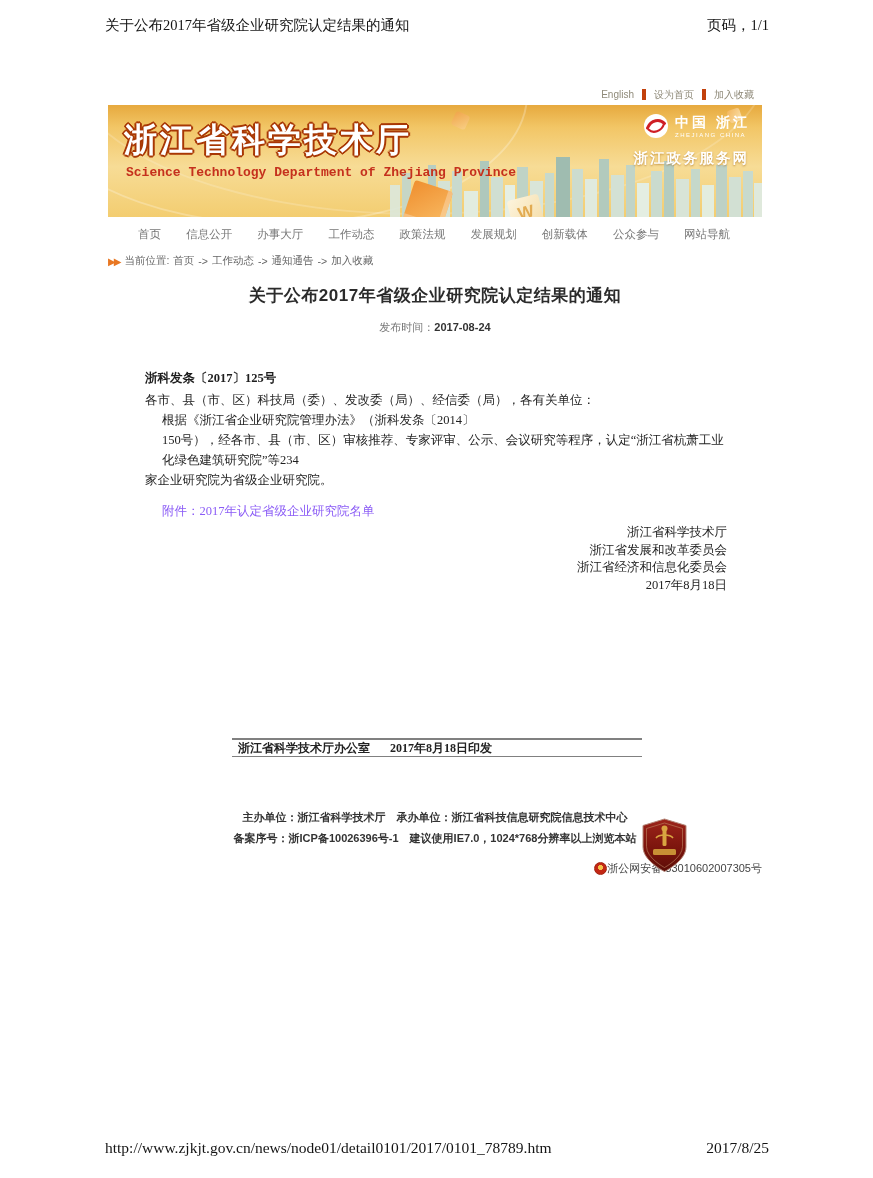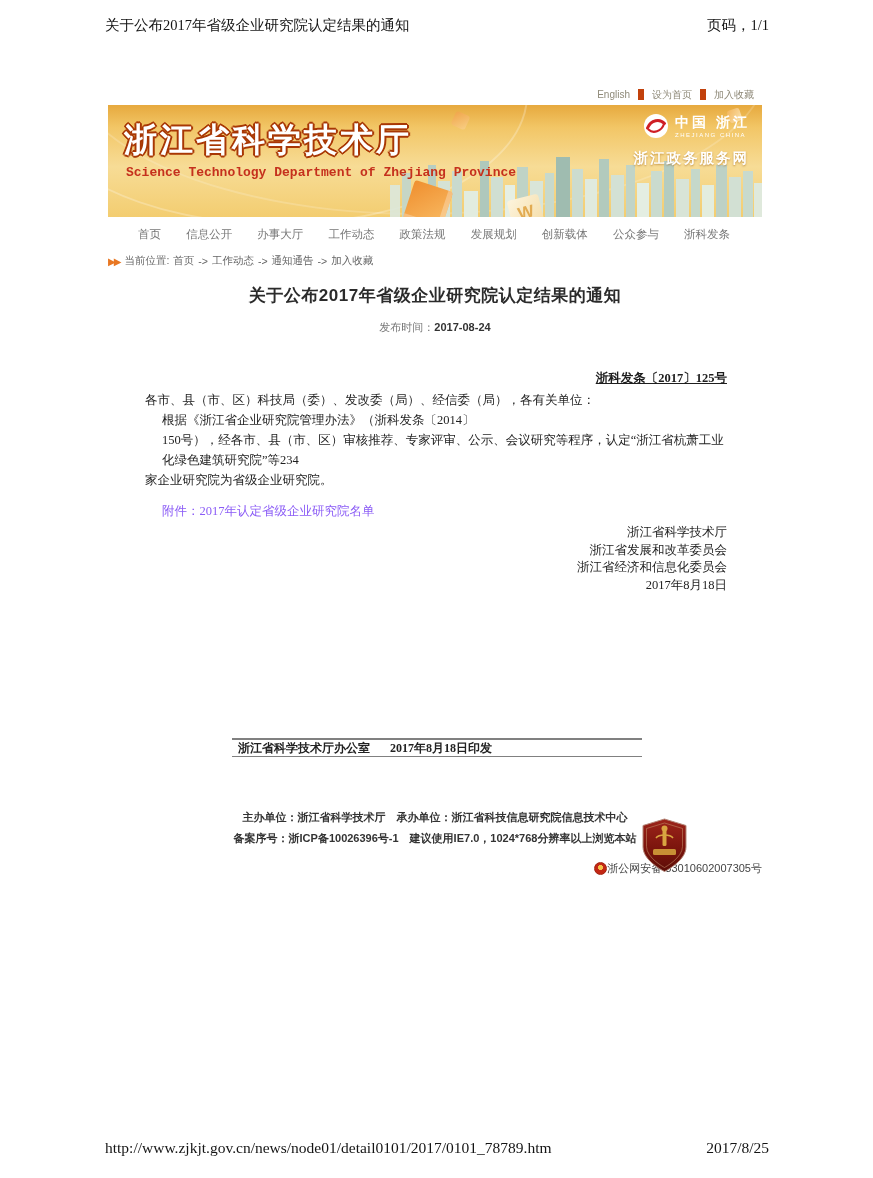--- a/index.html
+++ b/index.html
@@ -13,21 +13,21 @@
                   font-size:14.5px; color:#141414; }
   .print-footer { position:absolute; left:105px; right:104px; top:1139px; display:flex;
                   justify-content:space-between; font-family:"Liberation Serif","DejaVu Serif",serif;
                   font-size:15.5px; color:#141414; }
 
   
   .web { position:absolute; left:108px; top:88px; width:654px; height:1000px; }
 
   .top-links { text-align:right; font-size:10px; color:#8f8a79; height:13px; }
   .top-links a { color:#8f8a79; text-decoration:none; padding:0 8px; }
-  .top-links a.sep { border-left:6px solid #c2410c; }
+  .top-links a.sep { border-left:4px solid #c2410c; }
 
   .banner { position:relative; margin-top:4px; height:112px; overflow:hidden;
             background:linear-gradient(180deg,#e7a93e 0%,#f2c666 20%,#f7dc96 55%,#f3cd70 100%); }
   .banner .halo { position:absolute; left:-80px; top:-140px; width:500px; height:260px;
                   border-radius:50%; border:2px solid rgba(255,255,255,.25); }
   .banner .halo2 { position:absolute; left:-40px; top:-190px; width:700px; height:300px;
                   border-radius:50%; border:2px solid rgba(255,255,255,.18); }
   .site-name { position:absolute; left:16px; top:13px; font-size:33px; font-weight:bold; color:#fff;
                letter-spacing:3px; text-shadow:-2px 0 0 #a83704, 2px 0 0 #a83704, 0 -2px 0 #a83704,
                0 2px 0 #a83704, -1px -1px 0 #a83704, 1px 1px 0 #a83704, 1px -1px 0 #a83704, -1px 1px 0 #a83704; }
@@ -60,21 +60,21 @@
   .breadcrumb .sep { padding:0 4px; }
   .breadcrumb .prefix { margin-right:4px; }
 
   .article-title { margin-top:16px; text-align:center; font-size:17px; font-weight:bold; color:#2b2b2b;
                    letter-spacing:.5px; }
   .article-meta { margin-top:13px; text-align:center; font-size:11px; color:#777; }
   .article-meta .date { color:#333; font-weight:bold; }
 
   .letter { margin:33px 35px 0 37px; font-family:"Liberation Serif","DejaVu Serif",serif;
             font-size:12.5px; color:#1e1e1e; line-height:20px; }
-  .doc-number { text-align:right; font-weight:bold; margin-bottom:2px;text-decoration:underline; }
+  .doc-number { text-align:left; font-weight:bold; margin-bottom:2px; }
   .letter .ind { padding-left:17px; }
   .attachment { margin-top:11px; padding-left:17px; }
   .attachment a { color:#8b5cf6; text-decoration:none; }
   .signature { text-align:right; line-height:17.5px; margin-top:3px; }
 
   .doc-footer { position:absolute; left:124px; top:650px; width:410px; height:19px;
                 border-top:2px solid #808080; border-bottom:1px solid #808080; display:flex;
                 align-items:center; font-family:"Liberation Serif","DejaVu Serif",serif;
                 font-size:12px; font-weight:bold; color:#222; }
   .doc-footer .office { padding-left:6px; width:158px; }
@@ -170,21 +170,21 @@
 
     <div class="nav">
       <a>首页</a>
       <a>信息公开</a>
       <a>办事大厅</a>
       <a>工作动态</a>
       <a>政策法规</a>
       <a>发展规划</a>
       <a>创新载体</a>
       <a>公众参与</a>
-      <a>浙科发条</a>
+      <a>网站导航</a>
     </div>
 
     <div class="breadcrumb">
       <span class="crumb-icon">▶▶</span>
       <span class="prefix">当前位置:</span>
       <a>首页</a>
       <span class="sep">-&gt;</span>
       <a>工作动态</a>
       <span class="sep">-&gt;</span>
       <a>通知通告</a>

